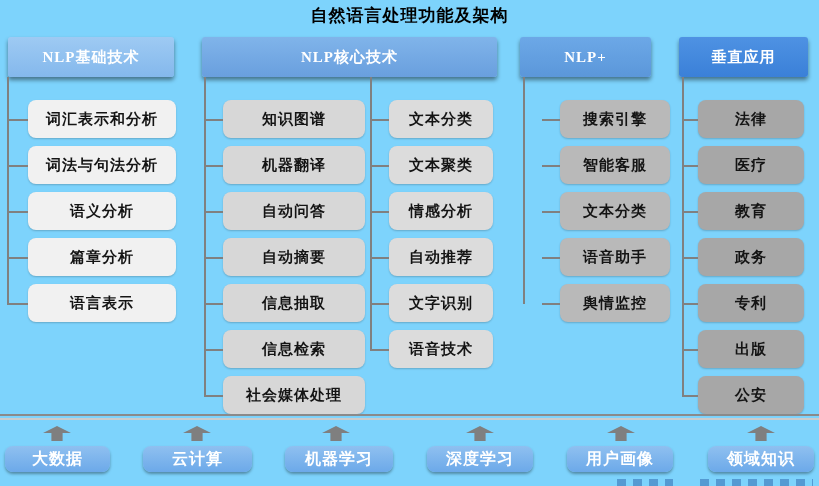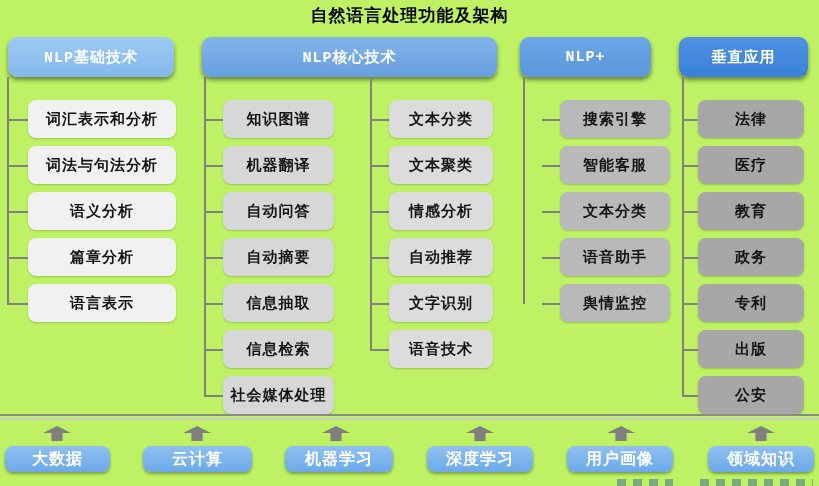--- a/index.html
+++ b/index.html
@@ -1,26 +1,26 @@
 <!DOCTYPE html>
 <html><head>
 <meta charset="utf-8">
 <style>
   html,body{margin:0;padding:0;background:#ffffff;}
   .stage{
-    position:relative;width:819px;height:486px;background:#bef264;overflow:hidden;
-    font-family:Liberation Mono, monospace;
+    position:relative;width:819px;height:486px;background:#7dd3fc;overflow:hidden;
+    font-family:Liberation Serif, serif;
   }
   .title{
     position:absolute;top:4px;left:0;width:819px;text-align:center;
     font-size:17px;font-weight:700;color:#000;letter-spacing:1px;
   }
   
   .hdr{
-    position:absolute;top:37px;height:40px;border-radius:9px;
+    position:absolute;top:37px;height:40px;border-radius:3px;
     display:flex;align-items:center;justify-content:center;
     color:#fff;font-size:15px;font-weight:600;letter-spacing:1px;
     box-shadow:0 3px 4px rgba(0,0,0,0.45);
   }
   .h1{left:8px;width:166px;background:linear-gradient(#9ecaf3,#84b8ec);}
   .h2{left:202px;width:295px;background:linear-gradient(#80b4ea,#699fde);}
   .h3{left:520px;width:131px;background:linear-gradient(#6ca8e7,#5b97da);}
   .h4{left:679px;width:129px;background:linear-gradient(#4e92e3,#3a80d8);}
   
   .trunk{position:absolute;top:77px;width:2px;background:#808080;}
@@ -32,21 +32,21 @@
   
   .item{
     position:absolute;height:38px;border-radius:8px;
     display:flex;align-items:center;justify-content:center;
     font-size:15px;font-weight:600;color:#141414;letter-spacing:1px;
     box-shadow:0 1px 2px rgba(0,0,0,0.2);
   }
   .item::before{content:"";position:absolute;top:50%;height:2px;background:#808080;}
   .c1{left:28px;width:148px;background:#f1f1f1;}
   .c1::before{left:-21px;width:21px;}
-  .c2a{left:223px;width:111px;background:#d7d7d7;}
+  .c2a{left:223px;width:142px;background:#d7d7d7;}
   .c2a::before{left:-19px;width:19px;}
   .c2b{left:389px;width:104px;background:#dcdcdc;}
   .c2b::before{left:-19px;width:19px;}
   .c3{left:560px;width:110px;background:#b9b9b9;}
   .c3::before{left:-18px;width:18px;}
   .c4{left:698px;width:106px;background:#a7a7a7;}
   .c4::before{left:-16px;width:16px;}
   .r0{top:100px}.r1{top:146px}.r2{top:192px}.r3{top:238px}
   .r4{top:284px}.r5{top:330px}.r6{top:376px}
   

